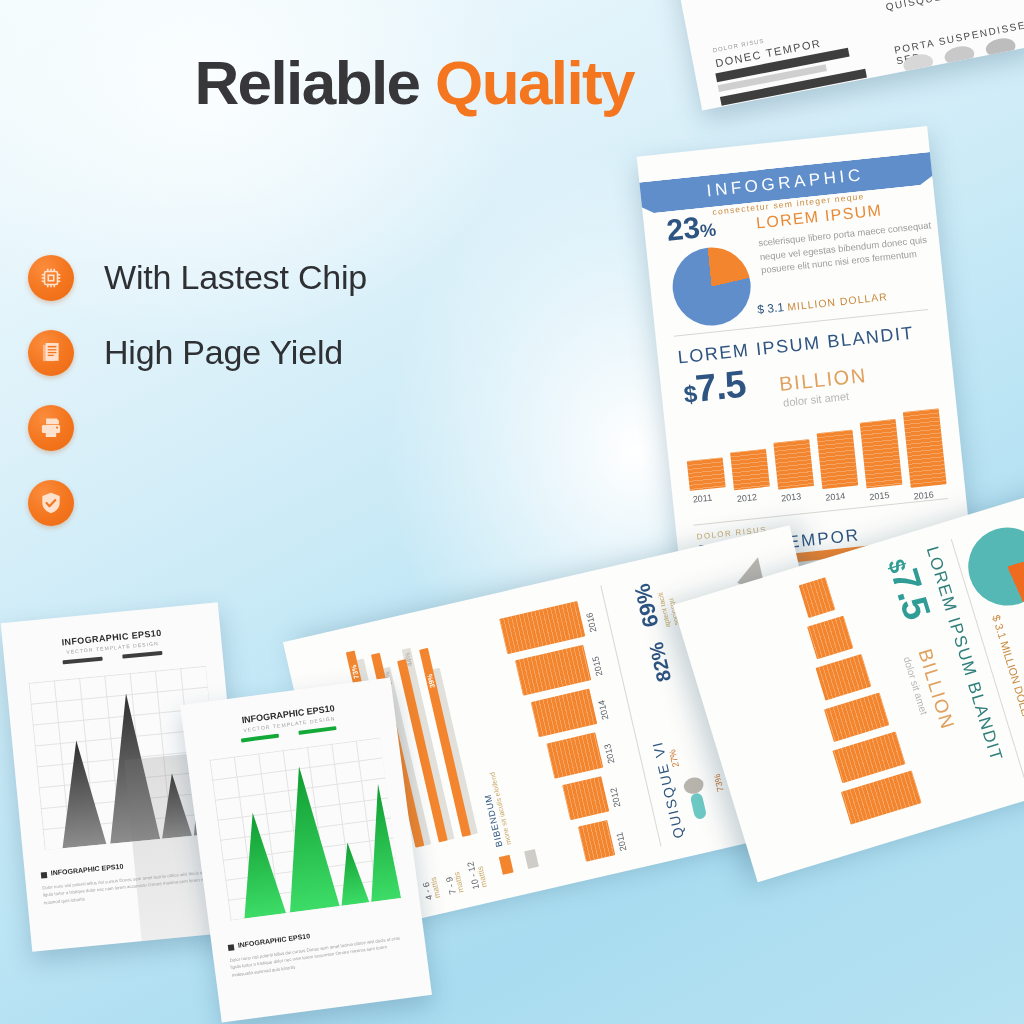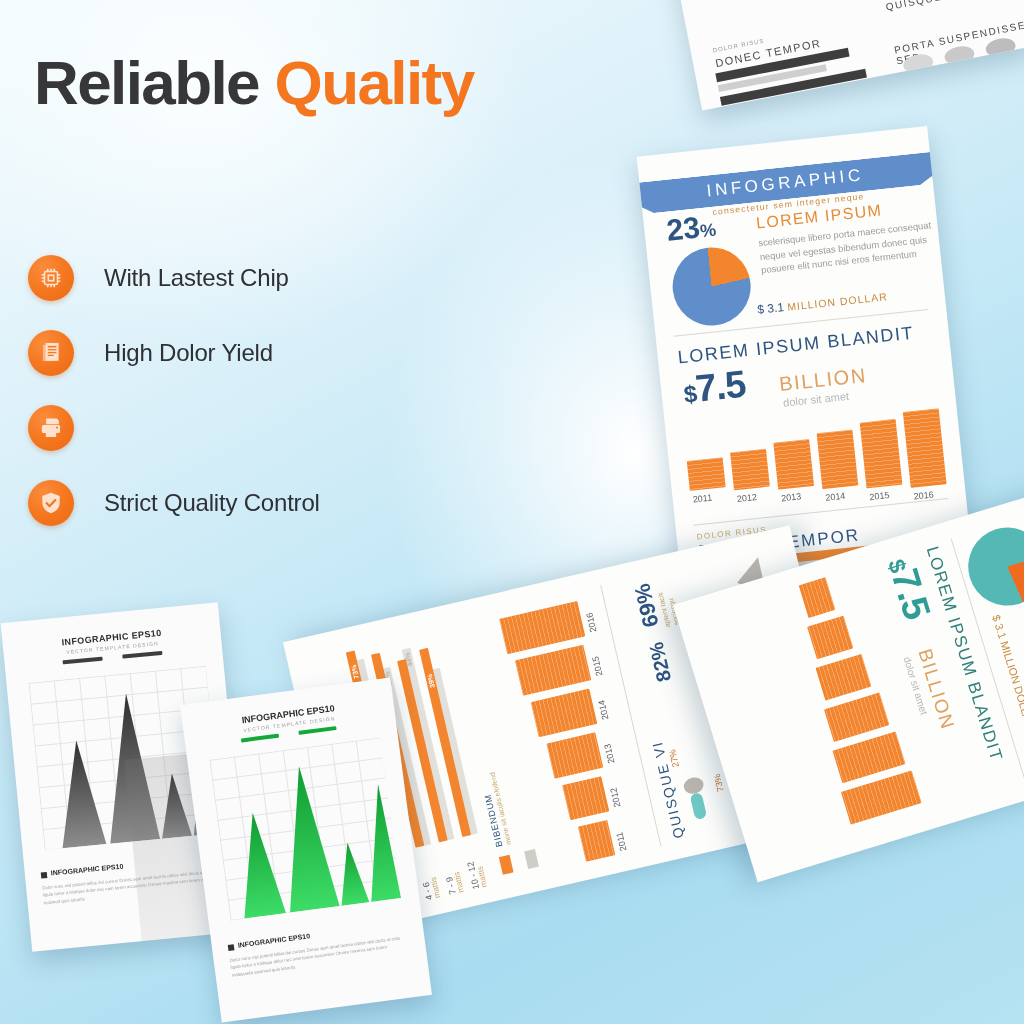--- a/index.html
+++ b/index.html
@@ -7,30 +7,30 @@
        font-family:"Liberation Sans",sans-serif;}
   #stage{position:relative;width:1024px;height:1024px;overflow:hidden;
     background:
       radial-gradient(ellipse 520px 420px at 20% 8%, #fbfeff 0%, rgba(251,254,255,0) 62%),
       radial-gradient(ellipse 430px 520px at 62% 44%, #ffffff 0%, rgba(255,255,255,0) 58%),
       linear-gradient(152deg,#f2fbfd 0%,#dff2fa 26%,#bfe6f5 56%,#a9dcf0 78%,#b6e2f2 100%);
   }
   
   .headline{position:absolute;left:34px;top:52px;width:600px;
     font-size:62px;line-height:0.99;font-weight:bold;color:#37373a;
-    letter-spacing:-1.6px;}
+    letter-spacing:-1.6px;text-align:right;}
   .headline .accent{color:#f4761f;}
   .feature-list{position:absolute;left:28px;top:240px;width:480px;}
   .feature{display:flex;align-items:center;height:75px;}
   .fic{width:46px;height:46px;border-radius:50%;flex:0 0 46px;
     background:radial-gradient(circle at 34% 28%,#fb8c3c 0%,#f4761f 52%,#ea6a13 100%);
     box-shadow:0 2px 5px rgba(190,90,20,.30);
     display:flex;align-items:center;justify-content:center;}
   .fic svg{display:block;}
-  .flabel{margin-left:30px;font-size:24px;color:#2f3034;letter-spacing:-0.2px;}
+  .flabel{margin-left:30px;font-size:34px;color:#2f3034;letter-spacing:-0.2px;}
   
   .sheet{position:absolute;background:#fdfdfb;
     box-shadow:0 10px 26px rgba(40,80,110,.26);overflow:hidden;}
   .pie{border-radius:50%;}
   .barcol{background:#f2852d;position:relative;border-radius:1px;}
   .barcol::after{content:"";position:absolute;left:0;right:0;top:0;bottom:0;
     background:repeating-linear-gradient(to bottom,rgba(255,255,255,.26) 0 1px,rgba(255,255,255,0) 1px 4px);}
   .hbar-track{background:#e2e0db;height:9px;position:relative;border-radius:1px;}
   .hbar-fill{background:#f2852d;height:9px;position:absolute;left:0;top:-7px;border-radius:1px;}
   .pct{position:absolute;right:4px;top:-6px;font-size:7px;color:#fff;font-weight:bold;}
@@ -326,38 +326,37 @@
           <path d="M4.5 4.5h11v15h-11z" opacity=".55"></path>
           <path d="M7 2.8h12v16.4H7z"></path>
           <g fill="#f4761f">
               <rect x="9" y="5.4" width="8" height="1.5"></rect>
             <rect x="9" y="8.4" width="8" height="1.2"></rect>
             <rect x="9" y="11" width="8" height="1.2"></rect>
             <rect x="9" y="13.6" width="5.5" height="1.2"></rect>
             </g>
         </svg>
       </span>
-      <span class="flabel">High Dolor Yield</span>
+      <span class="flabel">High Page Yield</span>
     </div>
 
     <div class="feature">
       <span class="fic">
         <svg width="26" height="26" viewBox="0 0 24 24" fill="#ffe2cd">
           <path d="M7.5 3.2h9.8l2 2.2v3.2H7.5z"></path>
           <rect x="3.6" y="9.2" width="16.8" height="7.4" rx="1.4"></rect>
           <rect x="7.2" y="15.4" width="9.6" height="5" rx=".6"></rect>
           <circle cx="17.6" cy="11.6" r="1" fill="#f4761f"></circle>
         </svg>
       </span>
     </div>
 
     <div class="feature">
       <span class="fic">
         <svg width="26" height="26" viewBox="0 0 24 24">
           <path d="M12 2.6l8 3v6c0 5-3.5 8.4-8 9.8-4.5-1.4-8-4.8-8-9.8v-6z" fill="#ffe2cd"></path>
           <path d="M7.9 12.1l2.7 2.8 5.4-5.6" stroke="#f4761f" stroke-width="2" fill="none" stroke-linecap="round" stroke-linejoin="round"></path>
         </svg>
       </span>
-      <span class="flabel">Strict Quality Control</span>
     </div>
 
   </div>
 </div>
 
 </body></html>

